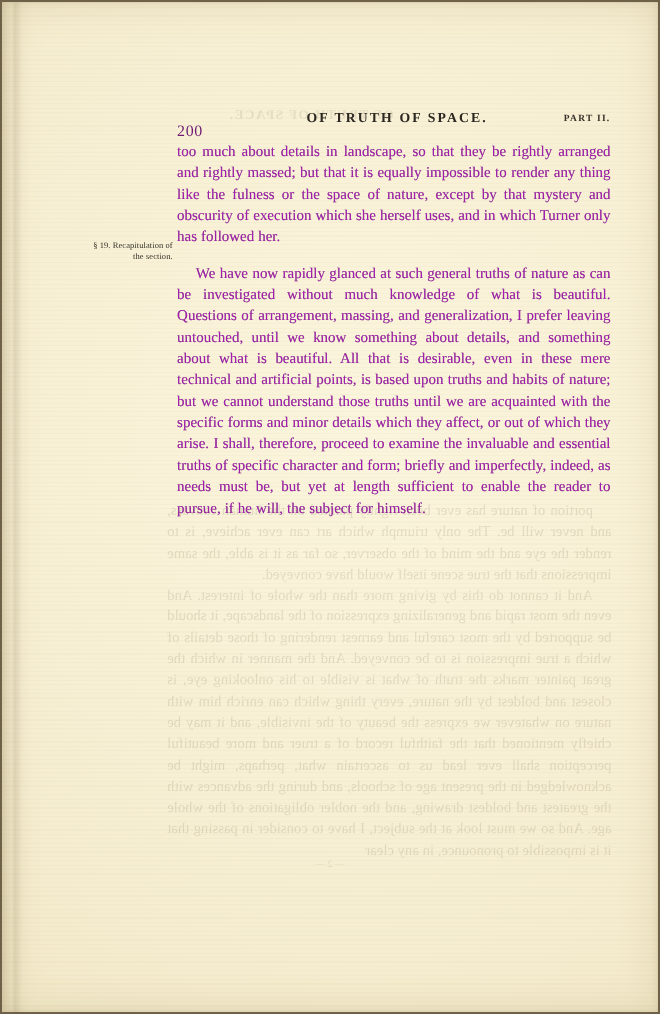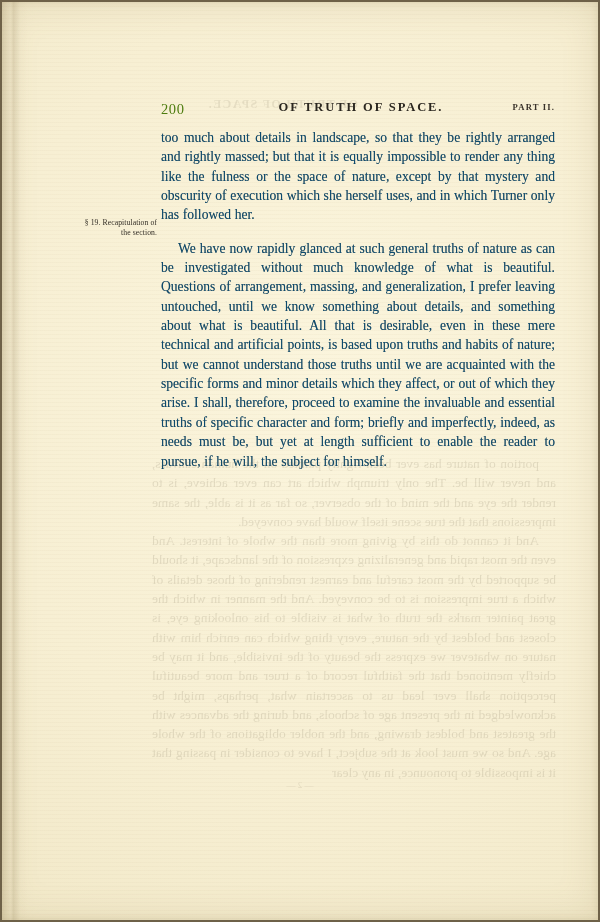--- a/index.html
+++ b/index.html
@@ -64,24 +64,24 @@
   
   .running-head {
     position: absolute;
     left: 159px;
     top: 96px;
     width: 394px;
     height: 16px;
   }
   .rh-folio {
     position: absolute;
-    left: 0; top: 3px;
+    left: 0; top: 14px;
     font-size: 14.5px;
     letter-spacing: 0.6px;
-    color: #4d7c0f;
+    color: #701a75;
   }
   .rh-title {
     position: absolute;
     left: 0; right: 0;
     top: 2px;
     text-align: center;
     font-size: 12.5px;
     letter-spacing: 1.9px;
     font-weight: 700;
     color: #2b2720;
@@ -103,21 +103,21 @@
     left: 159px;
     top: 126px;
     width: 394px;
   }
   .para {
     margin: 0;
     font-size: 13.6px;
     line-height: 19.35px;
     text-align: justify;
     text-justify: inter-word;
-    color: #0c4a6e;
+    color: #a21caf;
     word-spacing: 0.25px;
   }
   .para + .para { margin-top: 14px; }
   .para.indent { text-indent: 17px; }
 
   
   .para { text-shadow: 0 0 0.35px rgba(45,40,32,0.45); }
 
   
   .side-note {

